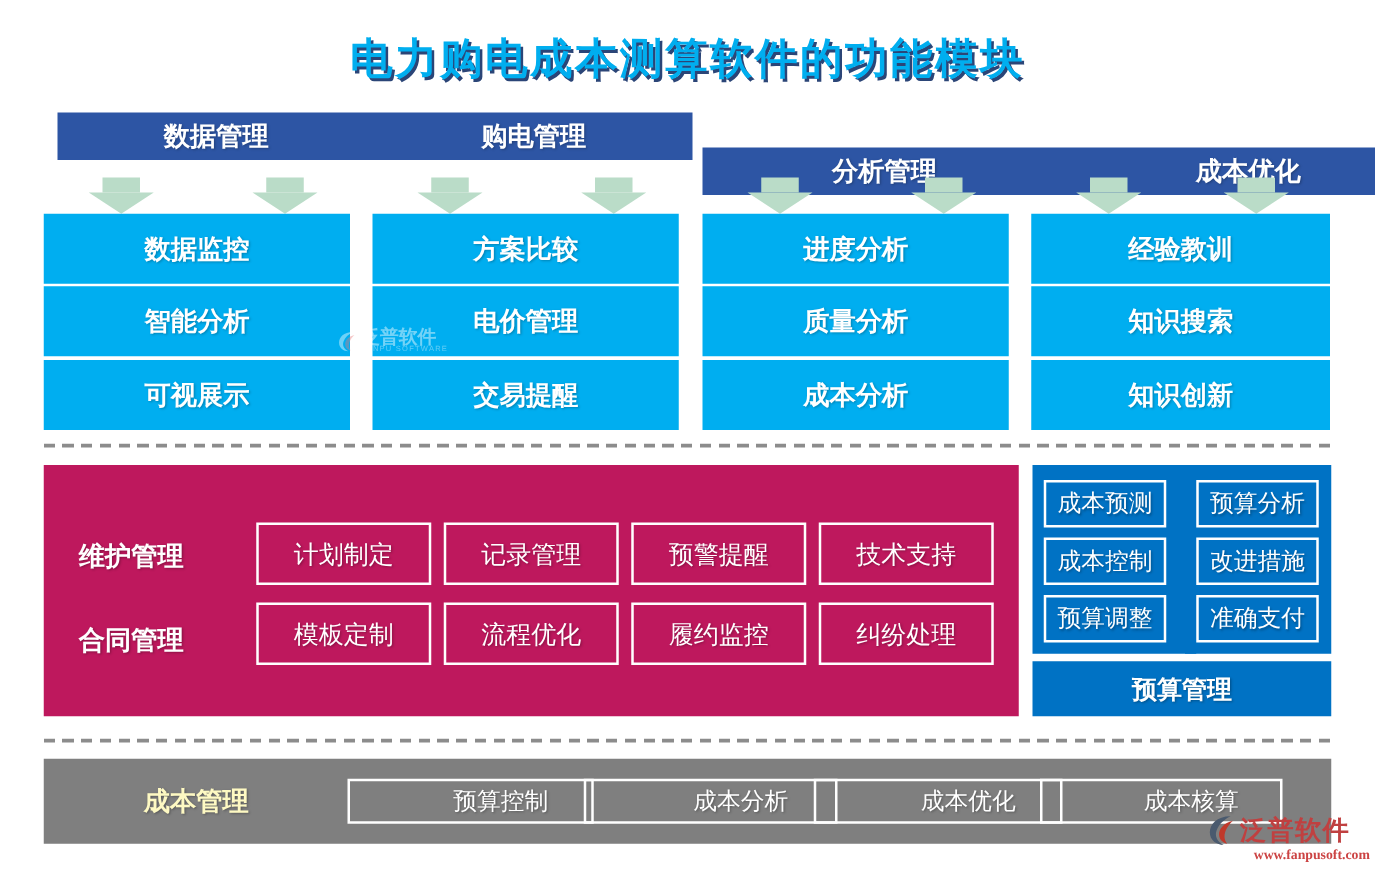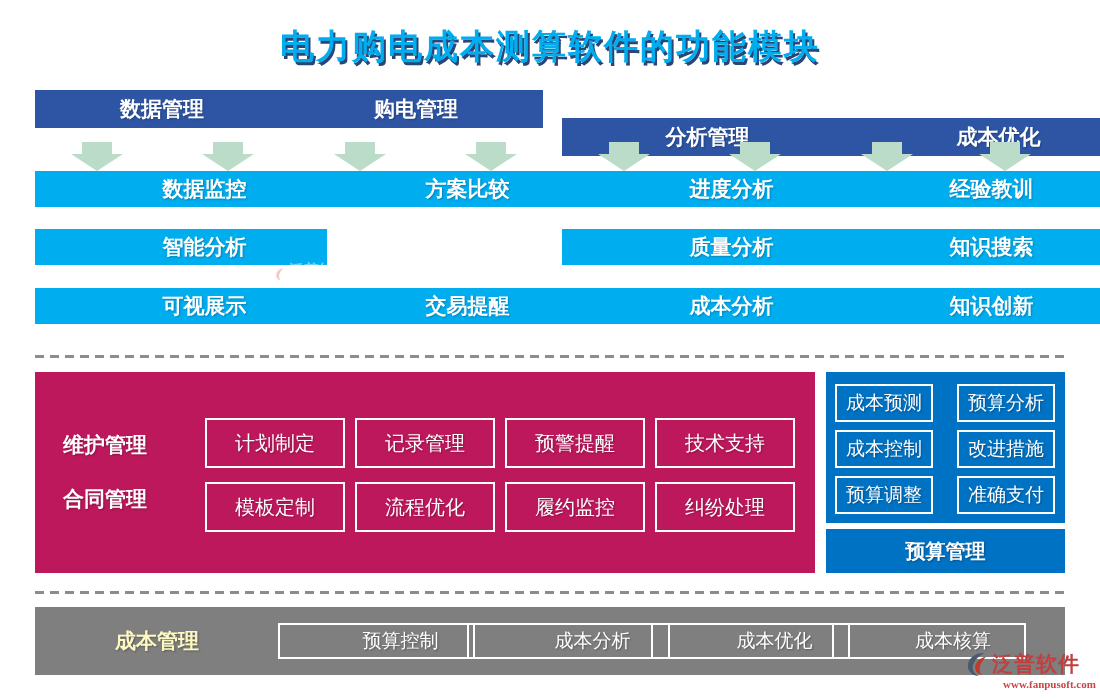--- a/index.html
+++ b/index.html
@@ -4,39 +4,39 @@
 <style>
   html,body{margin:0;padding:0;background:#fff;}
   .canvas{position:relative;width:1100px;height:700px;background:#ffffff;overflow:hidden;
           font-family:"Liberation Sans","DejaVu Sans",sans-serif;}
   .title{position:absolute;top:24px;left:0;width:100%;text-align:center;
          font-size:34px;font-weight:bold;color:#00AEEF;letter-spacing:2px;
          text-shadow:2px 3px 0 #2b4577;}
   .hbar{position:absolute;top:90px;height:38px;background:#2D55A4;display:flex;
         align-items:center;color:#fff;font-weight:bold;font-size:21px;}
   .hbar span{flex:1;text-align:center;text-shadow:1px 1px 2px rgba(0,0,0,.25);}
-  .hbar.a{left:35px;width:508px;justify-content:center;}
+  .hbar.a{left:46px;width:508px;justify-content:center;}
   .hbar.b{left:562px;width:582px;margin-top:28px;}
   .arrow{position:absolute;top:142px;width:52px;display:flex;flex-direction:column;align-items:center;}
   .arrow .stem{width:30px;height:12px;background:#BADCC8;}
   .arrow .head{width:0;height:0;border-left:26px solid transparent;
                border-right:26px solid transparent;border-top:17px solid #BADCC8;}
-  .lbox{position:absolute;height:36px;background:#00AEF0;color:#fff;font-weight:bold;
+  .lbox{position:absolute;height:56px;background:#00AEF0;color:#fff;font-weight:bold;
         font-size:21px;display:flex;align-items:center;justify-content:center;
-        text-shadow:1px 1px 2px rgba(0,0,0,.25);padding-left:47px;}
+        text-shadow:1px 1px 2px rgba(0,0,0,.25);}
   .c0{left:35px;width:245px;} .c1{left:298px;width:245px;}
   .c2{left:562px;width:245px;} .c3{left:825px;width:239px;}
   .r0{top:171px;} .r1{top:229px;} .r2{top:288px;}
   .dash{position:absolute;left:35px;width:1030px;height:3px;
         background:repeating-linear-gradient(90deg,#8c8c8c 0 9px,transparent 9px 15px);}
   .dash1{top:355px;} .dash2{top:591px;}
   .midbox{position:absolute;left:35px;top:372px;width:780px;height:201px;background:#be185d;}
   .mlabel{position:absolute;color:#fff;font-weight:bold;font-size:21px;
           text-shadow:1px 1px 2px rgba(0,0,0,.3);}
-  .mlabel.row1{left:28px;top:59px;} .mlabel.row2{left:28px;top:113px;}
+  .mlabel.row1{left:28px;top:59px;} .mlabel.row2{left:28px;top:126px;}
   .wbox{position:absolute;width:136px;height:46px;border:2px solid #fff;color:#fff;
         font-size:20px;display:flex;align-items:center;justify-content:center;
         text-shadow:1px 1px 2px rgba(0,0,0,.3);}
   .wrow1{top:46px;} .wrow2{top:110px;}
   .wc0{left:170px;} .wc1{left:320px;} .wc2{left:470px;} .wc3{left:620px;}
   .rpanel{position:absolute;top:372px;height:151px;background:#0072C4;}
   .rpanelL{left:826px;width:131px;} .rpanelR{left:948px;width:117px;}
   .sbox{position:absolute;left:9px;width:94px;height:34px;border:2px solid #fff;color:#fff;
         font-size:19px;display:flex;align-items:center;justify-content:center;
         text-shadow:1px 1px 2px rgba(0,0,0,.3);}
@@ -110,20 +110,21 @@
   <div class="arrow" style="left:979px">
       <div class="stem"></div>
       <div class="head"></div>
     </div>
 
   <div class="lbox c0 r0">数据监控</div>
   <div class="lbox c0 r1">智能分析</div>
   <div class="lbox c0 r2">可视展示</div>
 
   <div class="lbox c1 r0">方案比较</div>
+  <div class="lbox c1 r1">电价管理</div>
   <div class="lbox c1 r2">交易提醒</div>
 
   <div class="lbox c2 r0">进度分析</div>
   <div class="lbox c2 r1">质量分析</div>
   <div class="lbox c2 r2">成本分析</div>
 
   <div class="lbox c3 r0">经验教训</div>
   <div class="lbox c3 r1">知识搜索</div>
   <div class="lbox c3 r2">知识创新</div>
 

